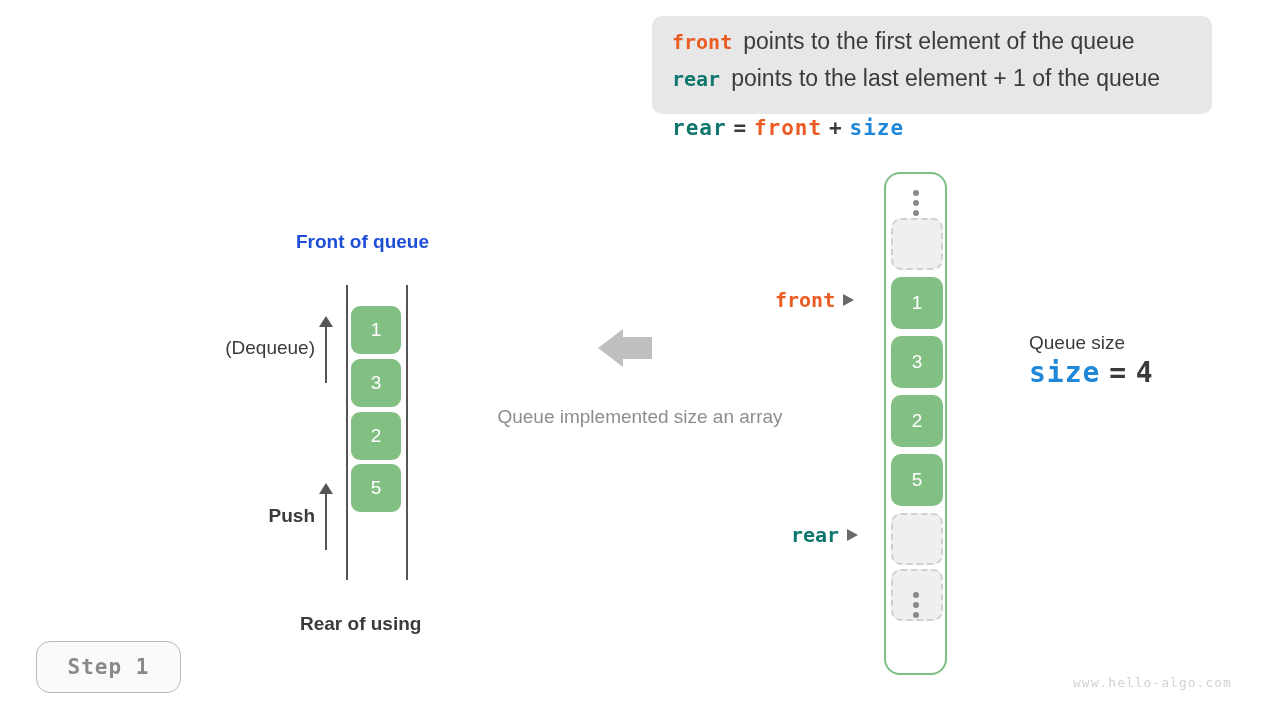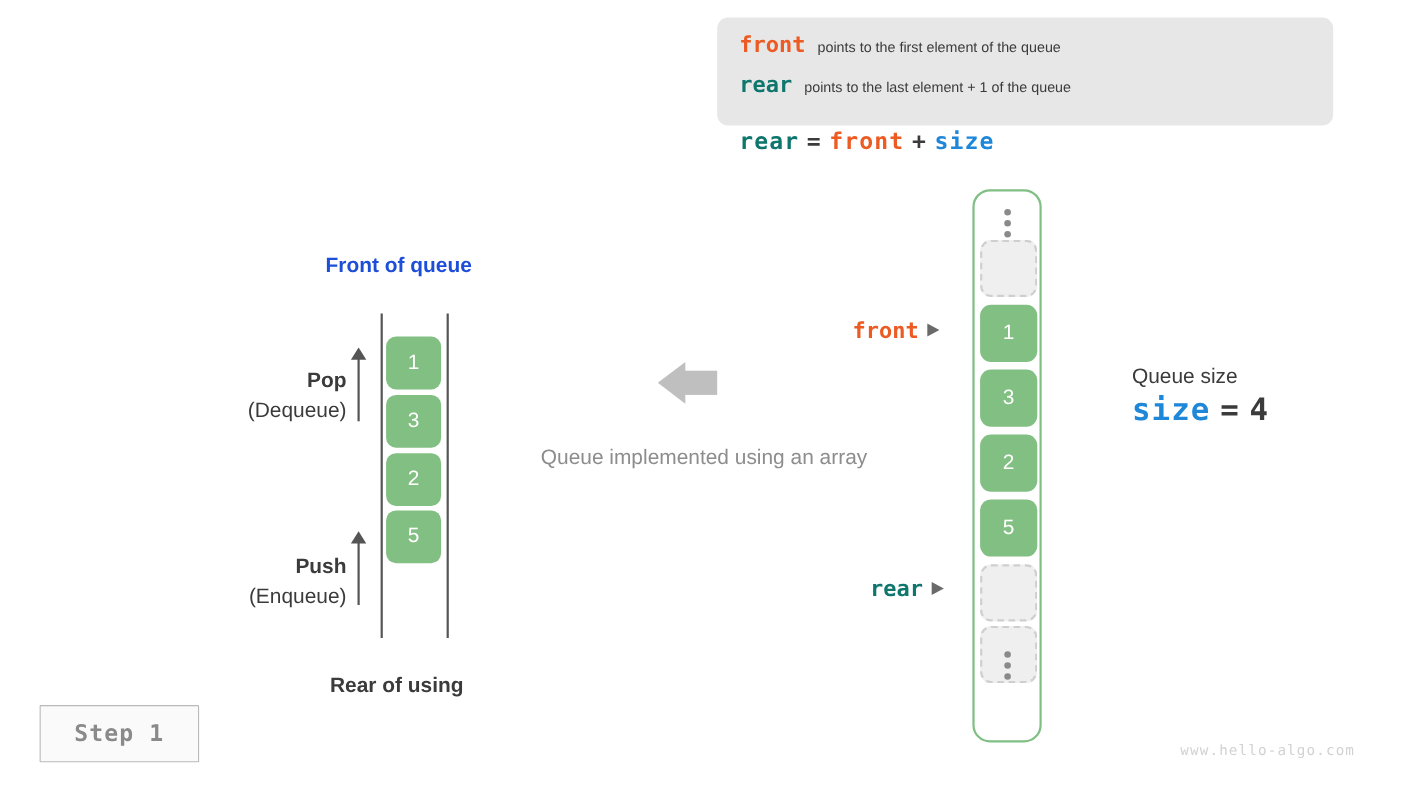--- a/index.html
+++ b/index.html
@@ -22,21 +22,21 @@
   .legend-line{
     display:flex;align-items:baseline;
     height:37px;
     white-space:nowrap;
   }
   .mono{font-family:"DejaVu Sans Mono","Liberation Mono",monospace;font-weight:bold;}
   .kw-front{color:#ec5b22;}
   .kw-rear{color:#0f766e;}
   .kw-size{color:#1f87d8;}
   .legend-kw{font-size:20px;}
-  .legend-txt{font-size:13px;color:#3b3b3b;margin-left:11px;}
+  .legend-txt{font-size:23px;color:#3b3b3b;margin-left:11px;}
 
   
   #formula{
     left:672px;top:116px;
     font-size:21px;
     letter-spacing:1px;
   }
   #formula span{font-family:"DejaVu Sans Mono","Liberation Mono",monospace;font-weight:bold;}
   .op{color:#3b3b3b;}
 
@@ -131,21 +131,21 @@
   #rear-pointer{left:791px;top:523px;}
 
   
   #queue-size-block{left:1029px;top:328px;}
   #queue-size-title{font-size:19px;color:#3b3b3b;line-height:30px;}
   #queue-size-value{font-size:28px;line-height:30px;letter-spacing:1px;}
 
   
   #step-badge{
     left:36px;top:641px;width:145px;height:52px;
-    border:1px solid #b9b9b9;border-radius:1px;background:#fafafa;
+    border:1px solid #b9b9b9;border-radius:14px;background:#fafafa;
     box-sizing:border-box;
     display:flex;align-items:center;justify-content:center;
     font-size:21px;color:#8a8a8a;letter-spacing:1px;
   }
 
   
   #watermark{
     left:1073px;top:675px;
     font-family:"DejaVu Sans Mono","Liberation Mono",monospace;
     font-size:13px;color:#d2d2d2;letter-spacing:1px;
@@ -177,44 +177,42 @@
 
 <div class="abs rail" id="rail-left"></div>
 <div class="abs rail" id="rail-right"></div>
 
 <div class="abs qcell" style="top:306px;">1</div>
 <div class="abs qcell" style="top:359px;">3</div>
 <div class="abs qcell" style="top:412px;">2</div>
 <div class="abs qcell" style="top:464px;">5</div>
 
 <div class="abs op-label" id="pop-label">
-  <div class="t1">Pop</div>
   <div class="t2">(Dequeue)</div>
 </div>
 <div class="abs uparrow" id="pop-arrow">
   <span class="head"></span>
     <span class="shaft"></span>
 </div>
 
 <div class="abs op-label" id="push-label">
   <div class="t1">Push</div>
-  <div class="t2">(Enqueue)</div>
 </div>
 <div class="abs uparrow" id="push-arrow">
   <span class="head"></span>
     <span class="shaft"></span>
 </div>
 
 <div class="abs" id="rear-of-queue-label">Rear of using</div>
 
 <div class="abs" id="center-arrow">
   <span class="tri"></span>
     <span class="tail"></span>
 </div>
-<div class="abs" id="center-caption">Queue implemented using an array</div>
+<div class="abs" id="center-caption">Queue implemented size an array</div>
 
 <div class="abs" id="array-container">
   <span class="dots" id="dots-top">
       <i></i>
       <i></i>
       <i></i>
     </span>
 
   <div class="acell empty" style="top:44px;"></div>
   <div class="acell filled" style="top:103px;">1</div>

